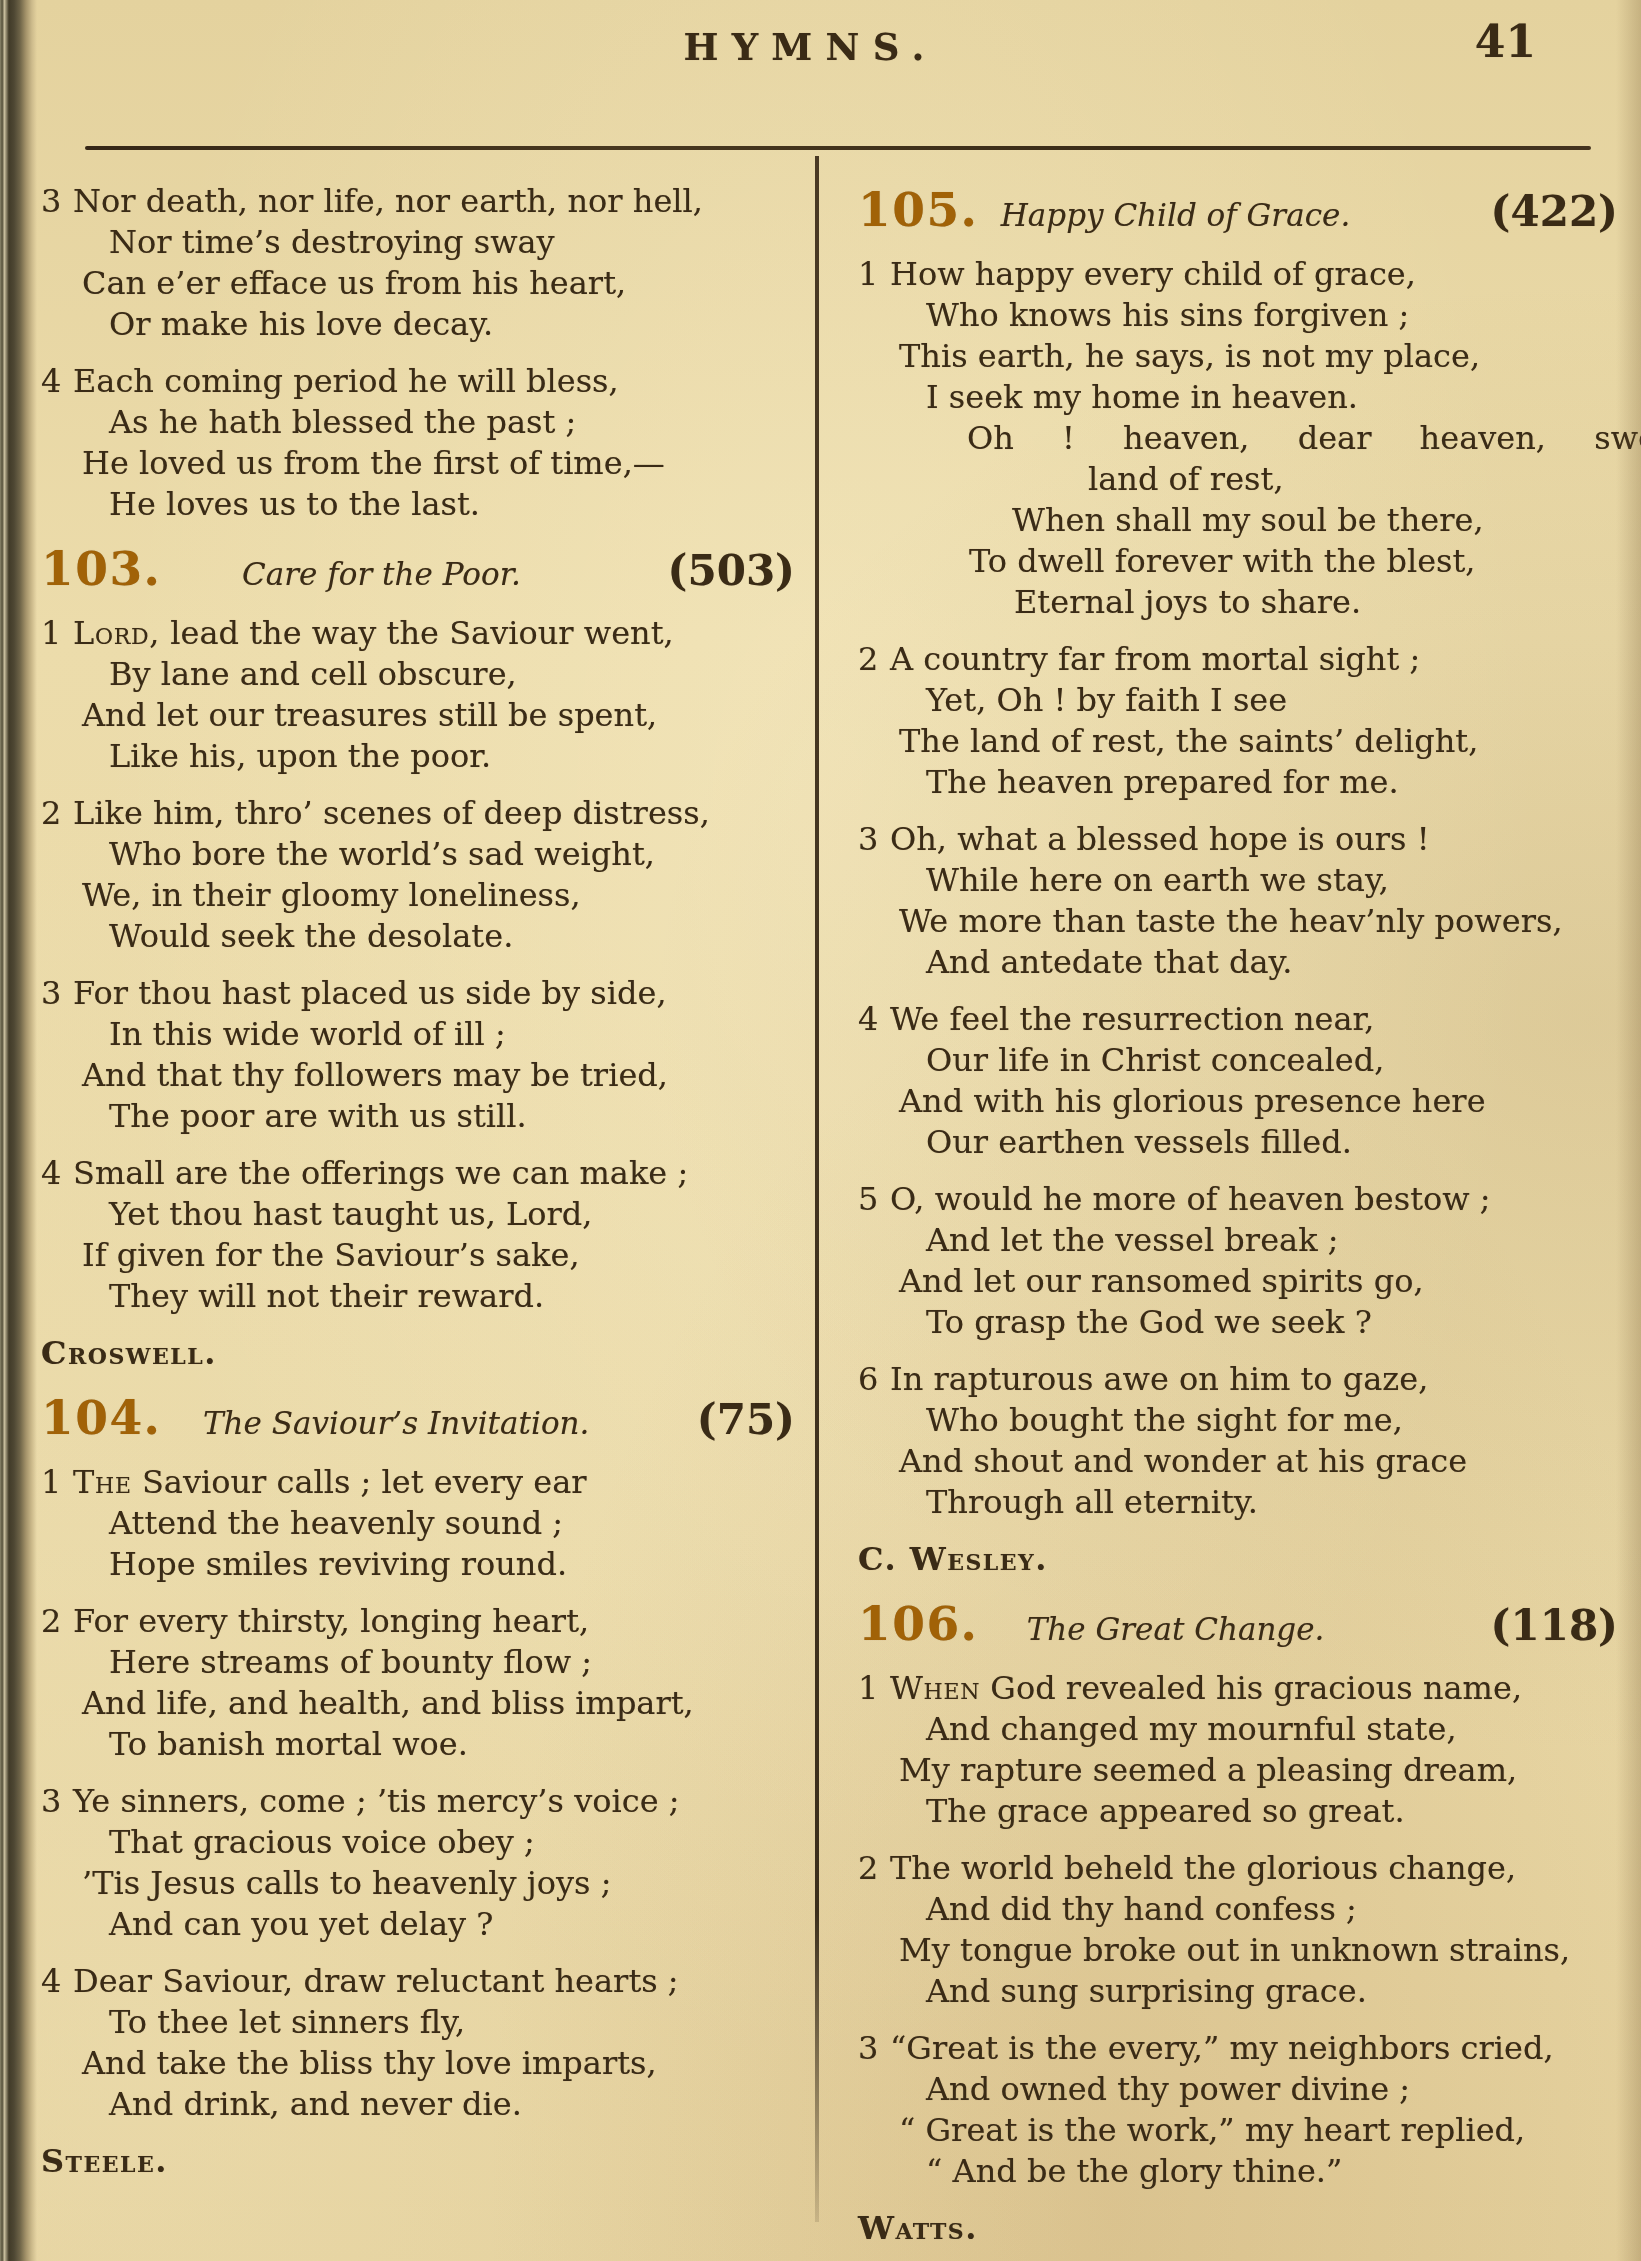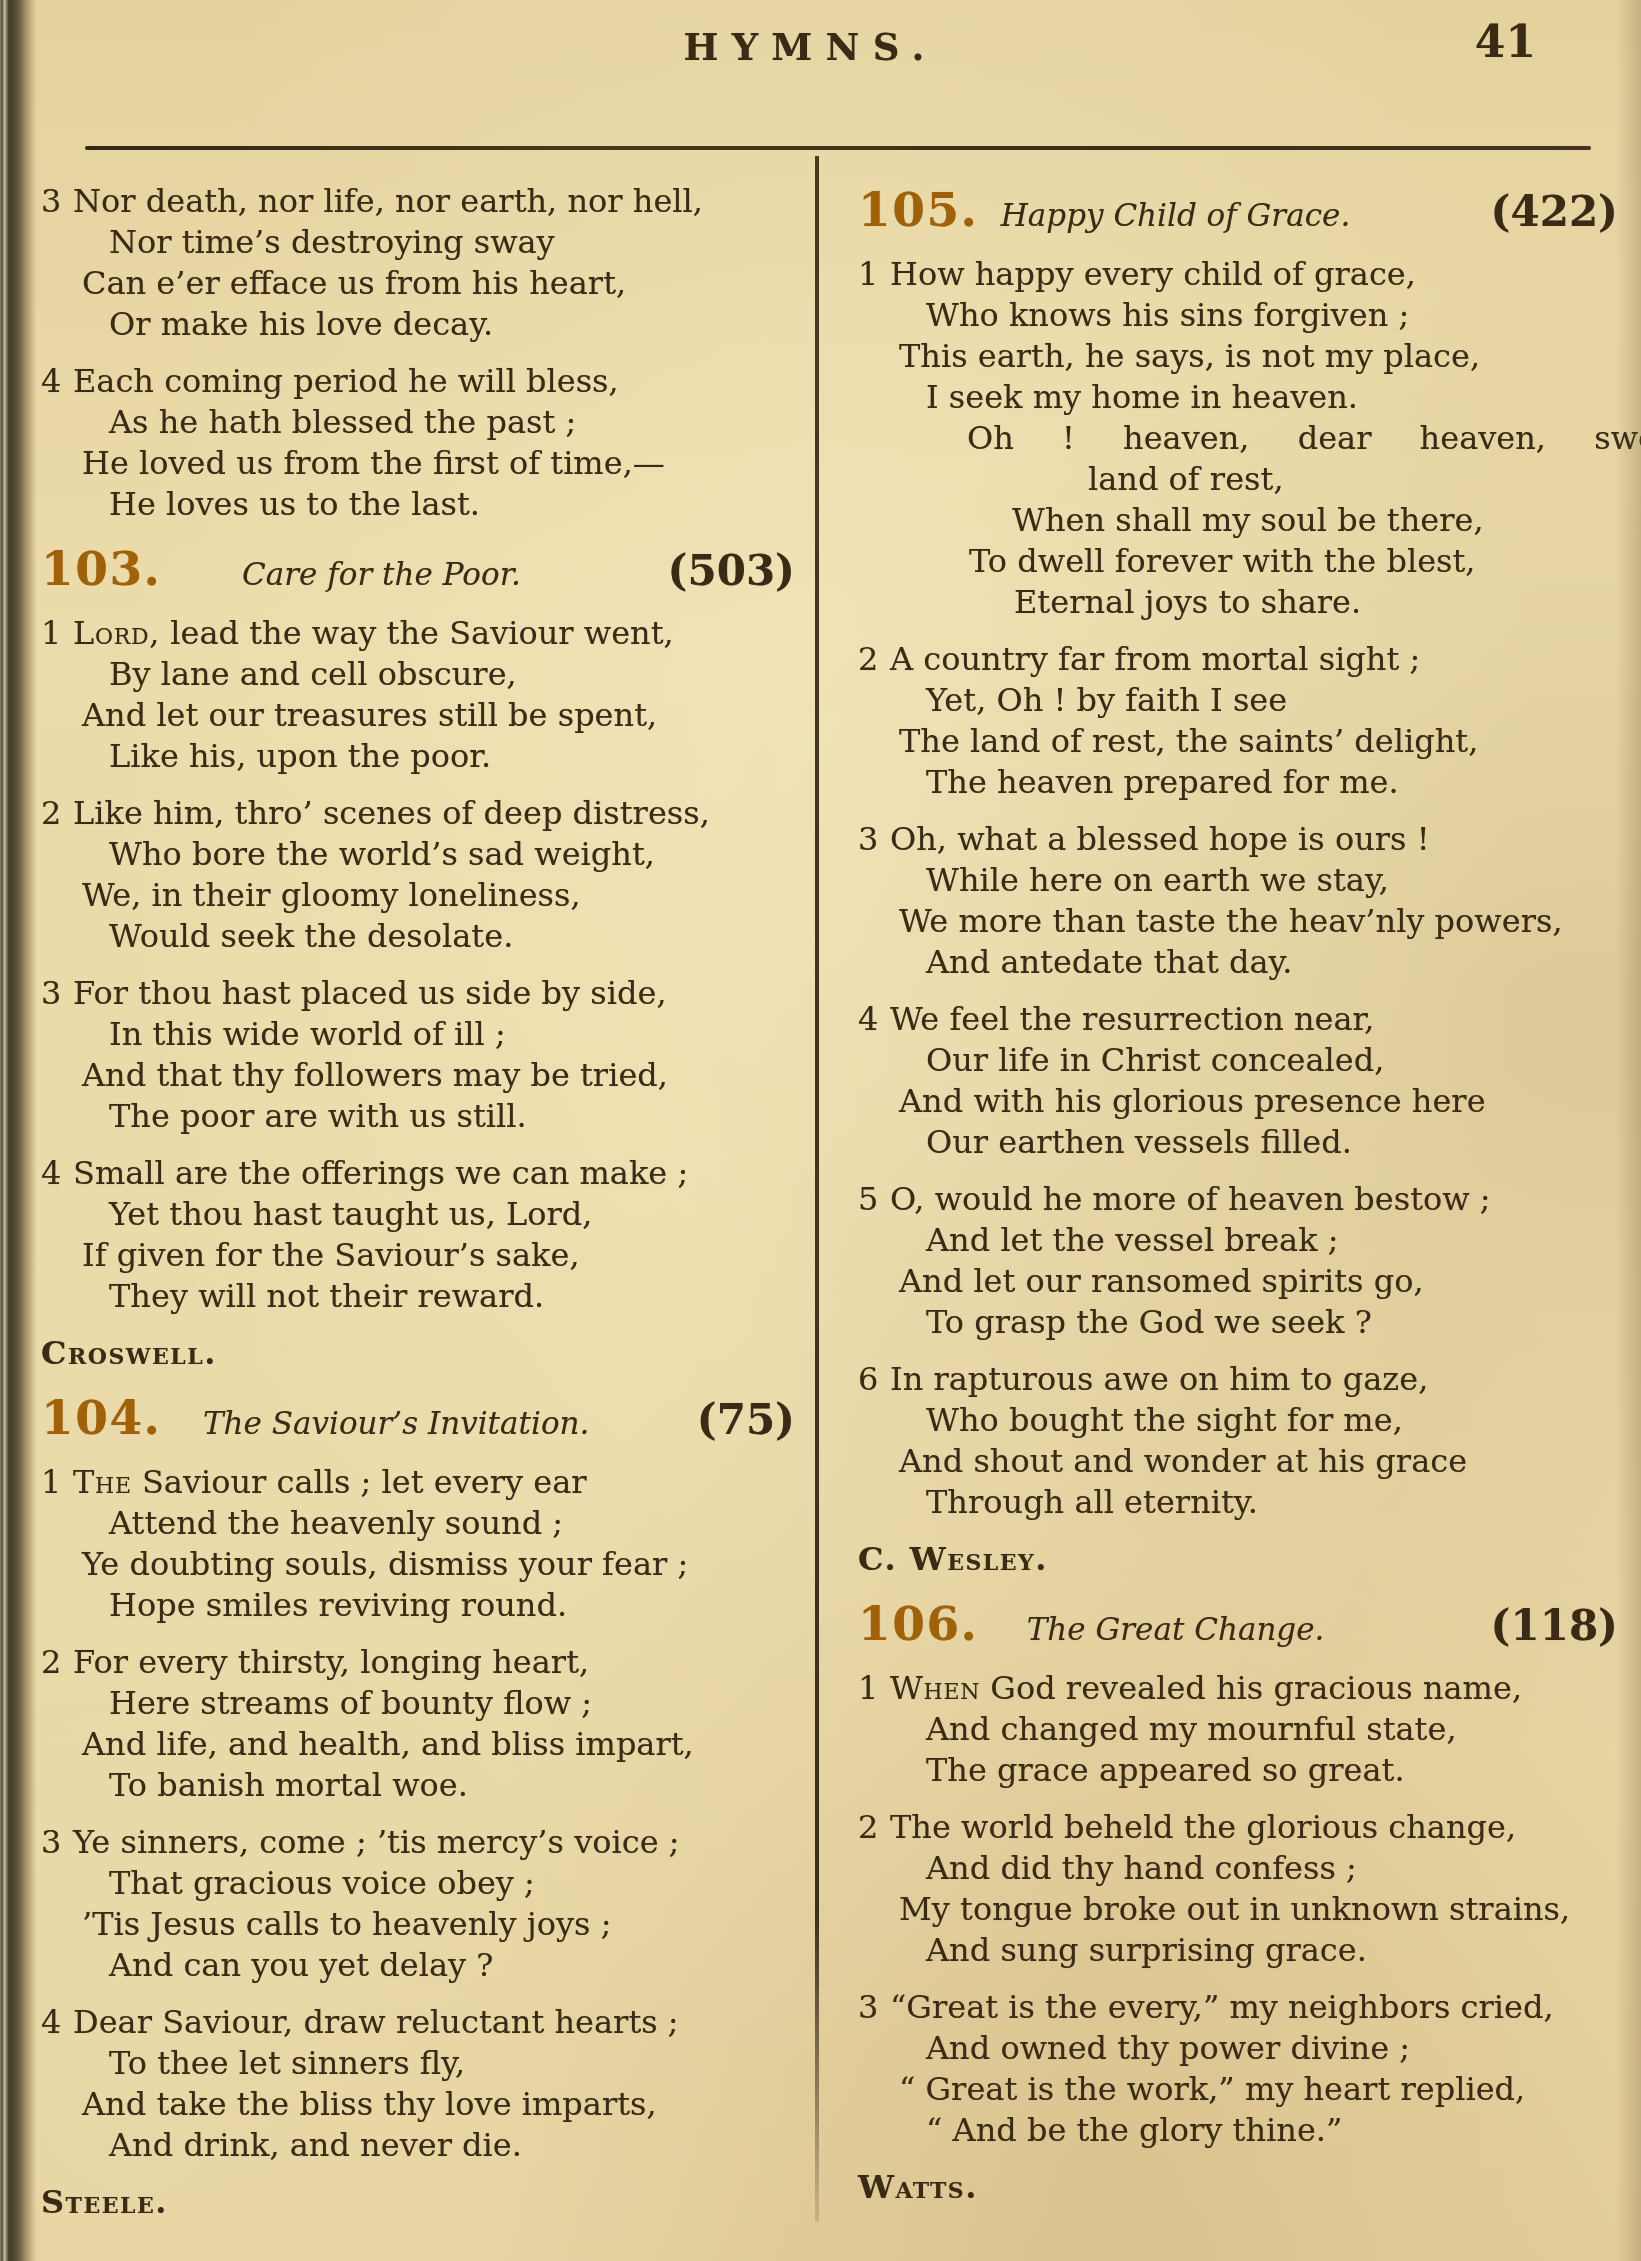--- a/index.html
+++ b/index.html
@@ -130,21 +130,20 @@
     <div class="attr">Croswell.</div>
 
     <div class="hymn-head">
       <span class="hnum">104.</span>
       <span class="htitle">The Saviour’s Invitation.</span>
       <span class="href">(75)</span>
     </div>
     <div class="verse">
       <div class="vline ln"><span class="vnum">1</span><span class="sc">The</span> <span>Saviour calls ; let every ear</span></div>
       <div class="vline i1">Attend the heavenly sound ;</div>
-      <div class="vline i2">Ye doubting souls, dismiss your fear ;</div>
       <div class="vline i1">Hope smiles reviving round.</div>
     </div>
     <div class="verse">
       <div class="vline ln"><span class="vnum">2</span><span>For every thirsty, longing heart,</span></div>
       <div class="vline i1">Here streams of bounty flow ;</div>
       <div class="vline i2">And life, and health, and bliss impart,</div>
       <div class="vline i1">To banish mortal woe.</div>
     </div>
     <div class="verse">
       <div class="vline ln"><span class="vnum">3</span><span>Ye sinners, come ; ’tis mercy’s voice ;</span></div>
@@ -212,20 +211,21 @@
     <div class="attr">C. Wesley.</div>
 
     <div class="hymn-head">
       <span class="hnum">106.</span>
       <span class="htitle">The Great Change.</span>
       <span class="href">(118)</span>
     </div>
     <div class="verse">
       <div class="vline ln"><span class="vnum">1</span><span class="sc">When</span> <span>God revealed his gracious name,</span></div>
       <div class="vline i1">And changed my mournful state,</div>
+      <div class="vline i2">My rapture seemed a pleasing dream,</div>
       <div class="vline i1">The grace appeared so great.</div>
     </div>
     <div class="verse">
       <div class="vline ln"><span class="vnum">2</span><span>The world beheld the glorious change,</span></div>
       <div class="vline i1">And did thy hand confess ;</div>
       <div class="vline i2">My tongue broke out in unknown strains,</div>
       <div class="vline i1">And sung surprising grace.</div>
     </div>
     <div class="verse">
       <div class="vline ln"><span class="vnum">3</span><span>“Great is the every,” my neighbors cried,</span></div>

